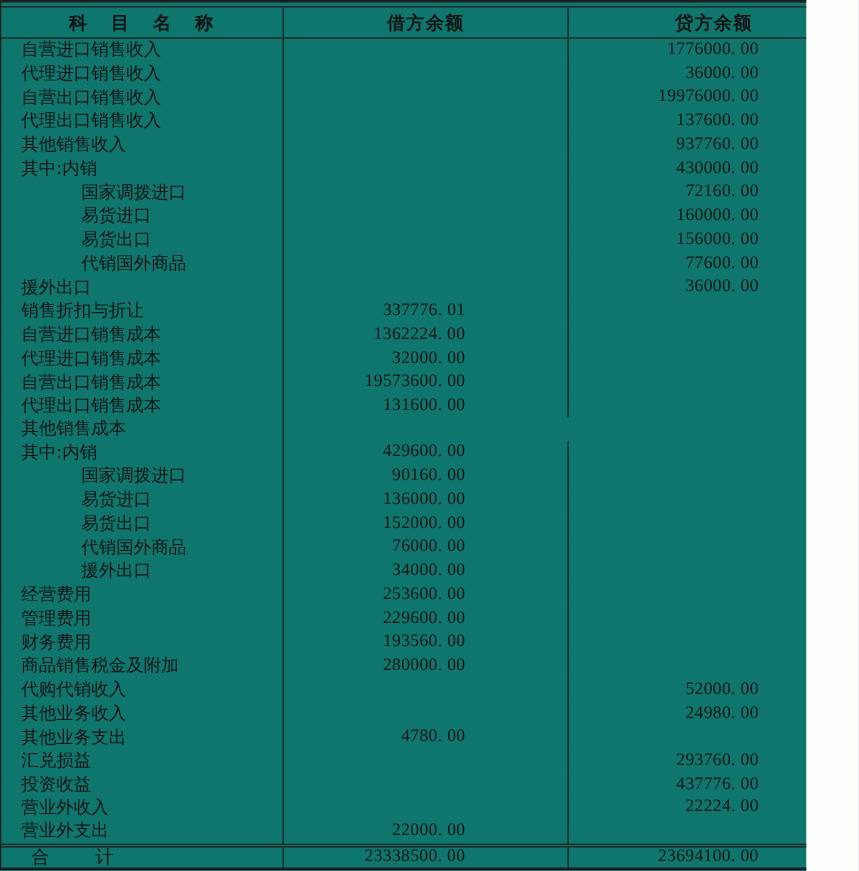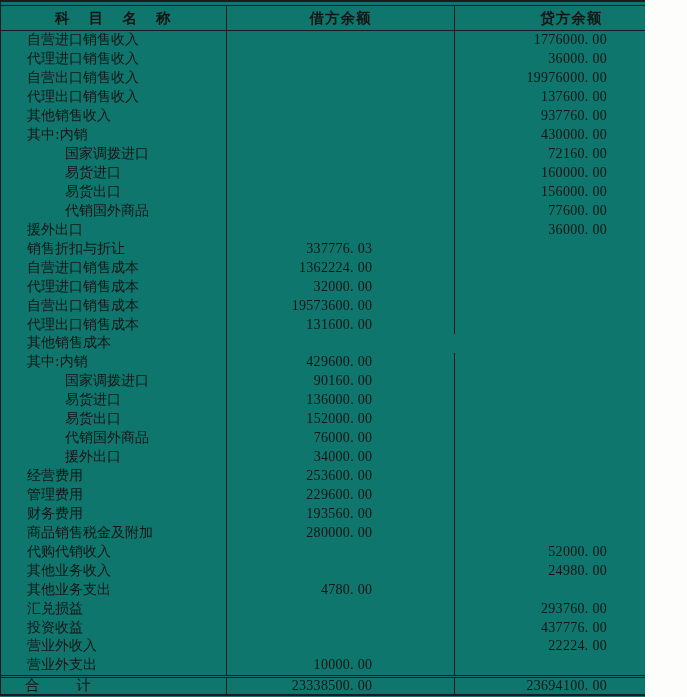--- a/index.html
+++ b/index.html
@@ -32,21 +32,21 @@
   .c3{width:232px;box-sizing:border-box;height:100%;display:flex;align-items:center;justify-content:flex-end;padding-right:80px;text-align:right;}
   .thead{
     height:25px;
     border-bottom:1px solid #1c1c1c;
     font-weight:bold;
     font-size:14.5px;
   }
   .thead .c1,.thead .c2,.thead .c3{justify-content:center;padding-right:0;}
   .th{white-space:pre;letter-spacing:1px;}
   .tbody .row{height:18.95px;font-size:14px;}
-  .name-cell{padding-left:26px;white-space:pre;}
+  .name-cell{padding-left:16px;white-space:pre;}
   .name-cell.indent{padding-left:64px;}
   .num{
     font-family:"Liberation Serif","DejaVu Serif",serif;
     font-size:14px;
     white-space:pre;
     letter-spacing:0.3px;
   }
   .trow{
     height:21px;
     border-top:3px double #1c1c1c;
@@ -130,21 +130,21 @@
       </div>
 
       <div class="row">
         <div class="c1 name-cell">援外出口</div>
         <div class="c2 num"></div>
         <div class="c3 num">36000. 00</div>
       </div>
 
       <div class="row">
         <div class="c1 name-cell">销售折扣与折让</div>
-        <div class="c2 num">337776. 03</div>
+        <div class="c2 num">337776. 01</div>
         <div class="c3 num"></div>
       </div>
 
       <div class="row">
         <div class="c1 name-cell">自营进口销售成本</div>
         <div class="c2 num">1362224. 00</div>
         <div class="c3 num"></div>
       </div>
 
       <div class="row">
@@ -261,21 +261,21 @@
       </div>
 
       <div class="row">
         <div class="c1 name-cell">营业外收入</div>
         <div class="c2 num"></div>
         <div class="c3 num">22224. 00</div>
       </div>
 
       <div class="row">
         <div class="c1 name-cell">营业外支出</div>
-        <div class="c2 num">10000. 00</div>
+        <div class="c2 num">22000. 00</div>
         <div class="c3 num"></div>
       </div>
     </div>
 
     <div class="row trow">
       <div class="c1">合        计</div>
       <div class="c2 num">23338500. 00</div>
       <div class="c3 num">23694100. 00</div>
     </div>
   </div>

